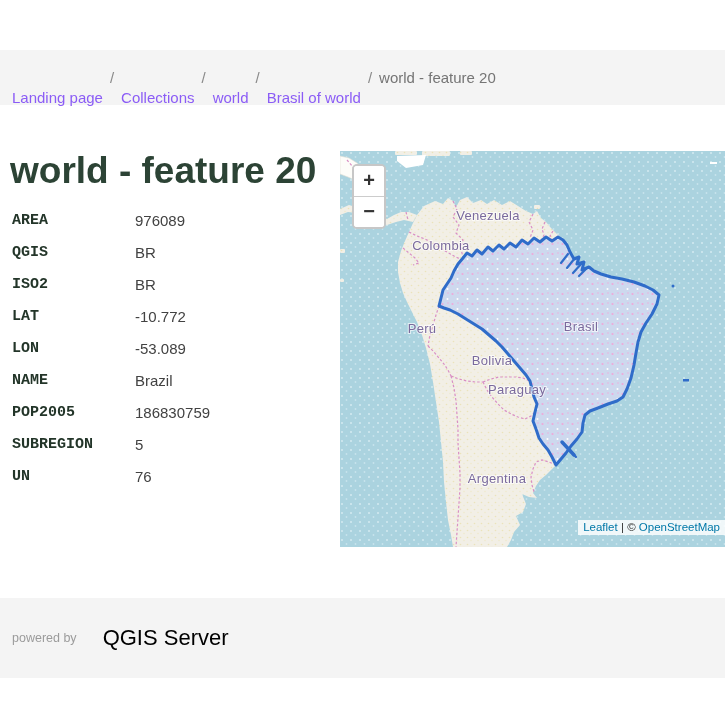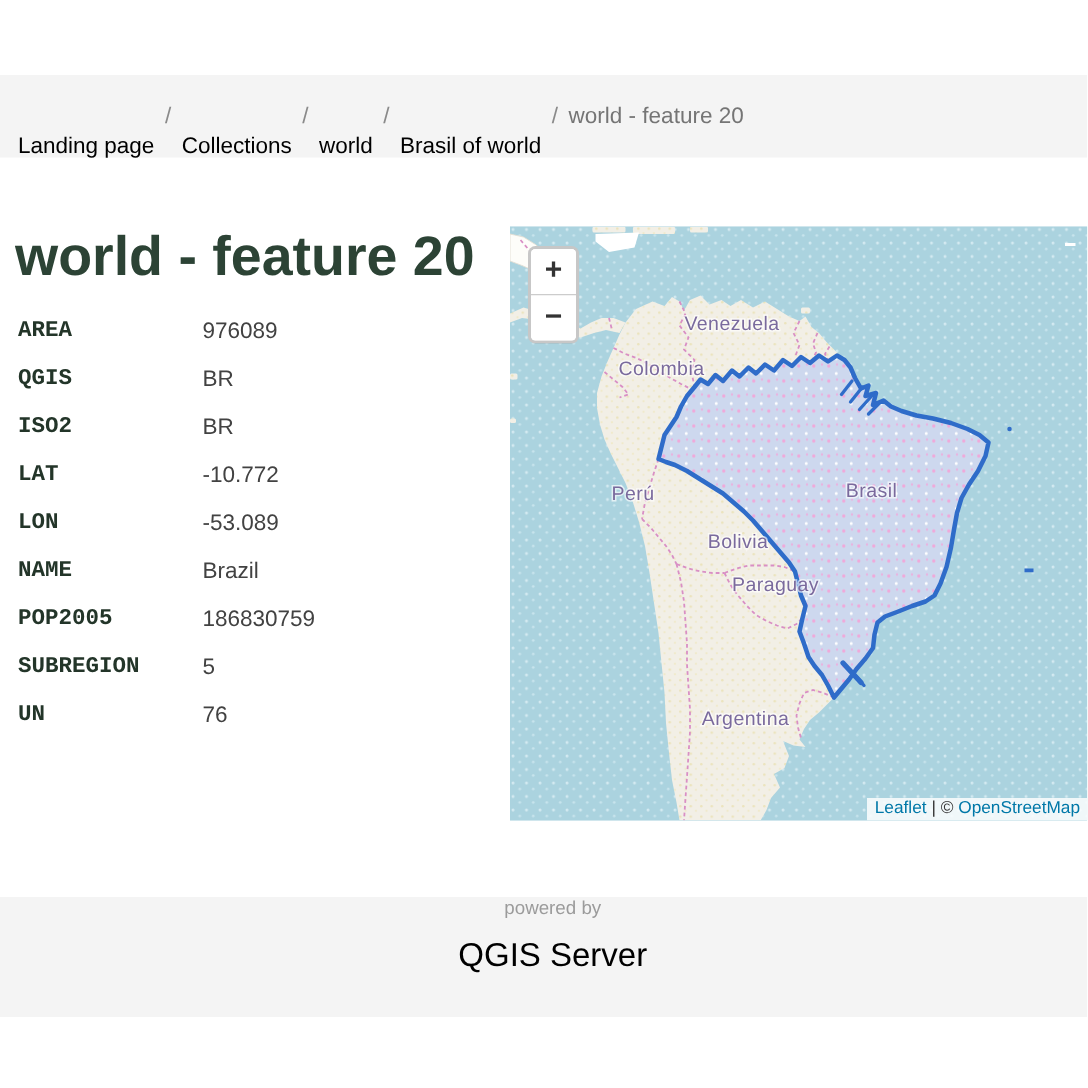--- a/index.html
+++ b/index.html
@@ -2,46 +2,46 @@
 <html><head>
 <meta charset="utf-8">
 <style>
   html,body{margin:0;padding:0;background:#fff;}
   #page{position:relative;width:725px;height:725px;background:#fff;overflow:hidden;
         font-family:"Liberation Sans","DejaVu Sans",sans-serif;}
 
   
   .crumbbar{position:absolute;left:0;top:50px;width:725px;height:55px;background:#f4f4f4;
             display:flex;align-items:center;box-sizing:border-box;padding-left:12px;font-size:15px;}
-  .crumb-link{color:#000000;text-decoration:none;cursor:pointer;margin-top:39px;}
+  .crumb-link{color:#8b5cf6;text-decoration:none;cursor:pointer;margin-top:39px;}
   .crumb-sep{color:#8a8a8a;margin:0 7px;}
   .crumb-current{color:#757575;}
 
   
   .page-title{position:absolute;left:10px;top:150px;font-size:37px;font-weight:700;color:#2c4335;letter-spacing:0;}
   .attr-table{position:absolute;left:12px;top:204px;width:316px;font-size:15px;}
   .attr-row{display:grid;grid-template-columns:123px 1fr;height:32px;align-items:center;}
   .attr-key{font-weight:700;color:#233529;font-family:Liberation Mono, monospace;}
   .attr-val{color:#424242;}
 
   
   .map{position:absolute;left:340px;top:151px;width:385px;height:396px;overflow:hidden;background:#abd3df;cursor:grab;}
   .map svg{position:absolute;left:0;top:0;}
   .zoomctl{position:absolute;left:12px;top:13px;width:30px;background:#fff;border:2px solid rgba(0,0,0,0.22);
            border-radius:5px;overflow:hidden;z-index:5;}
   .zbtn{width:30px;height:30px;line-height:29px;text-align:center;font-size:20px;font-weight:700;color:#333;
         background:#fff;cursor:pointer;user-select:none;}
   .zbtn.zin{border-bottom:1px solid #ccc;}
-  .attribution{position:absolute;right:0;bottom:0;background:rgba(255,255,255,0.82);padding:1px 5px 2px 5px;
+  .attribution{position:absolute;right:0;bottom:12px;background:rgba(255,255,255,0.82);padding:1px 5px 2px 5px;
                font-size:11.5px;color:#333;z-index:5;white-space:nowrap;margin-top:12px;}
   .attribution a{color:#0078A8;text-decoration:none;cursor:pointer;}
 
   
   .footer{position:absolute;left:0;top:598px;width:725px;height:80px;background:#f4f4f4;
-          display:flex;align-items:center;box-sizing:border-box;padding-left:12px;gap:12px;flex-direction:column;}
+          display:flex;align-items:center;box-sizing:border-box;padding-left:12px;gap:26px;}
   .powered{font-size:12.5px;color:#9b9b9b;}
   .brand{font-size:22px;color:#000000;text-decoration:none;cursor:pointer;}
 
   .country-label{font-size:13px;fill:#7a6a9d;letter-spacing:.3px;text-anchor:middle;
                  paint-order:stroke;stroke:rgba(255,255,255,0.65);stroke-width:2px;
                  font-family:"Liberation Sans","DejaVu Sans",sans-serif;}
 </style>
 </head>
 <body>
 

